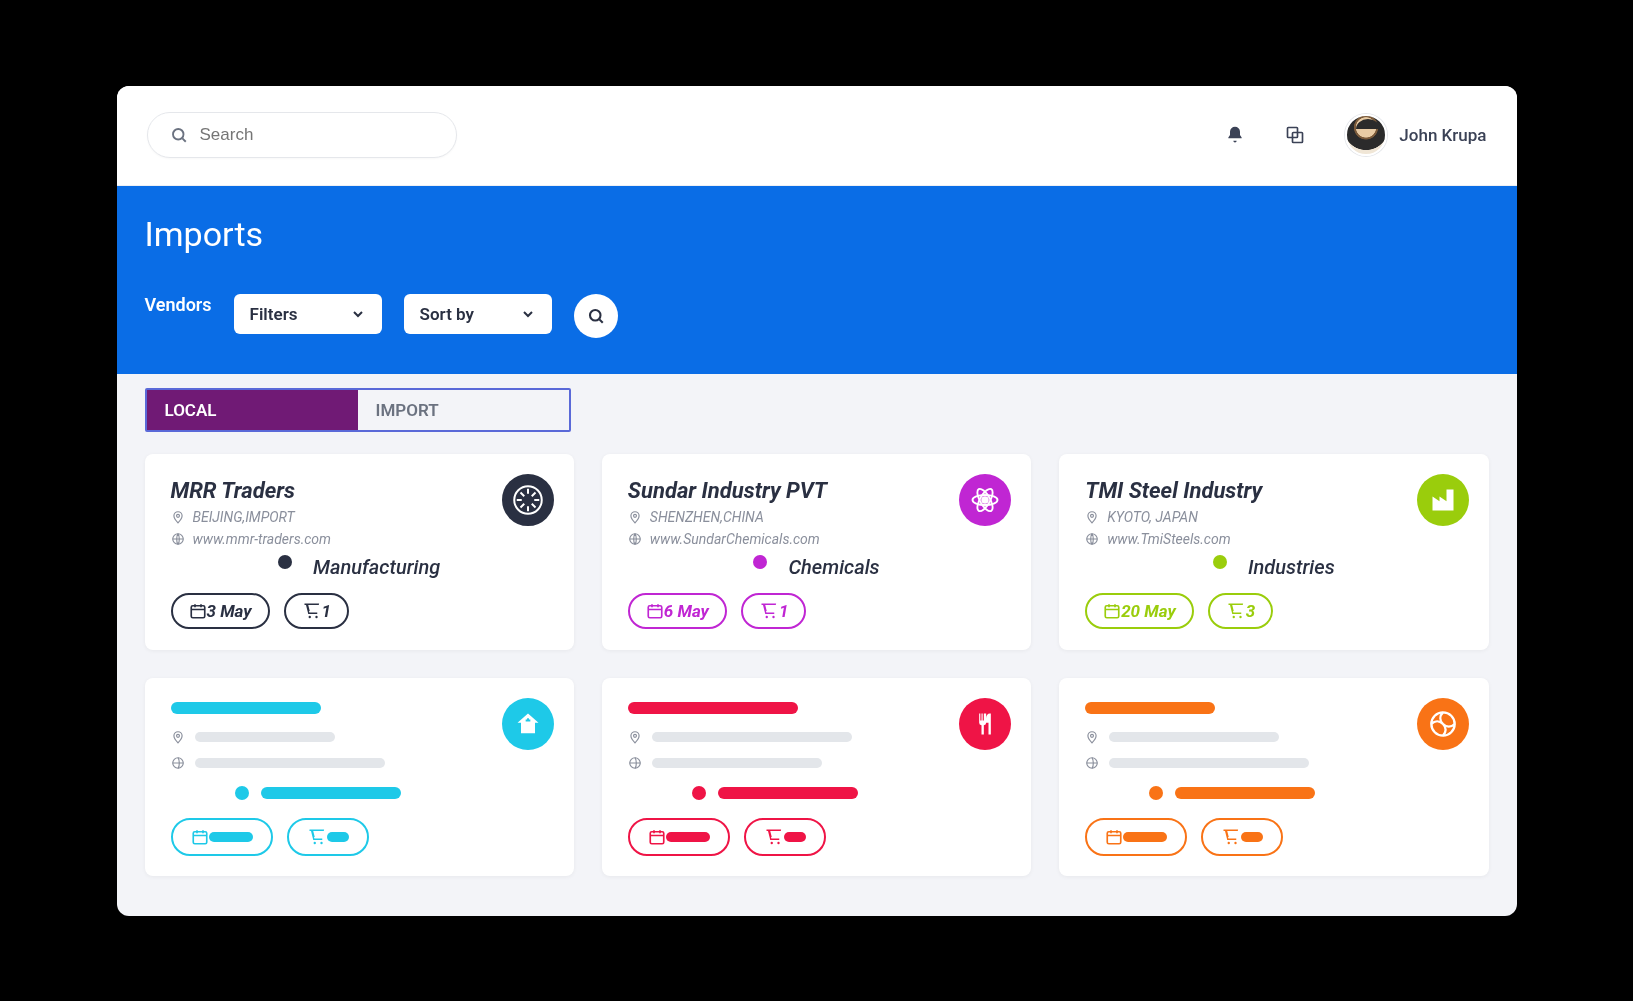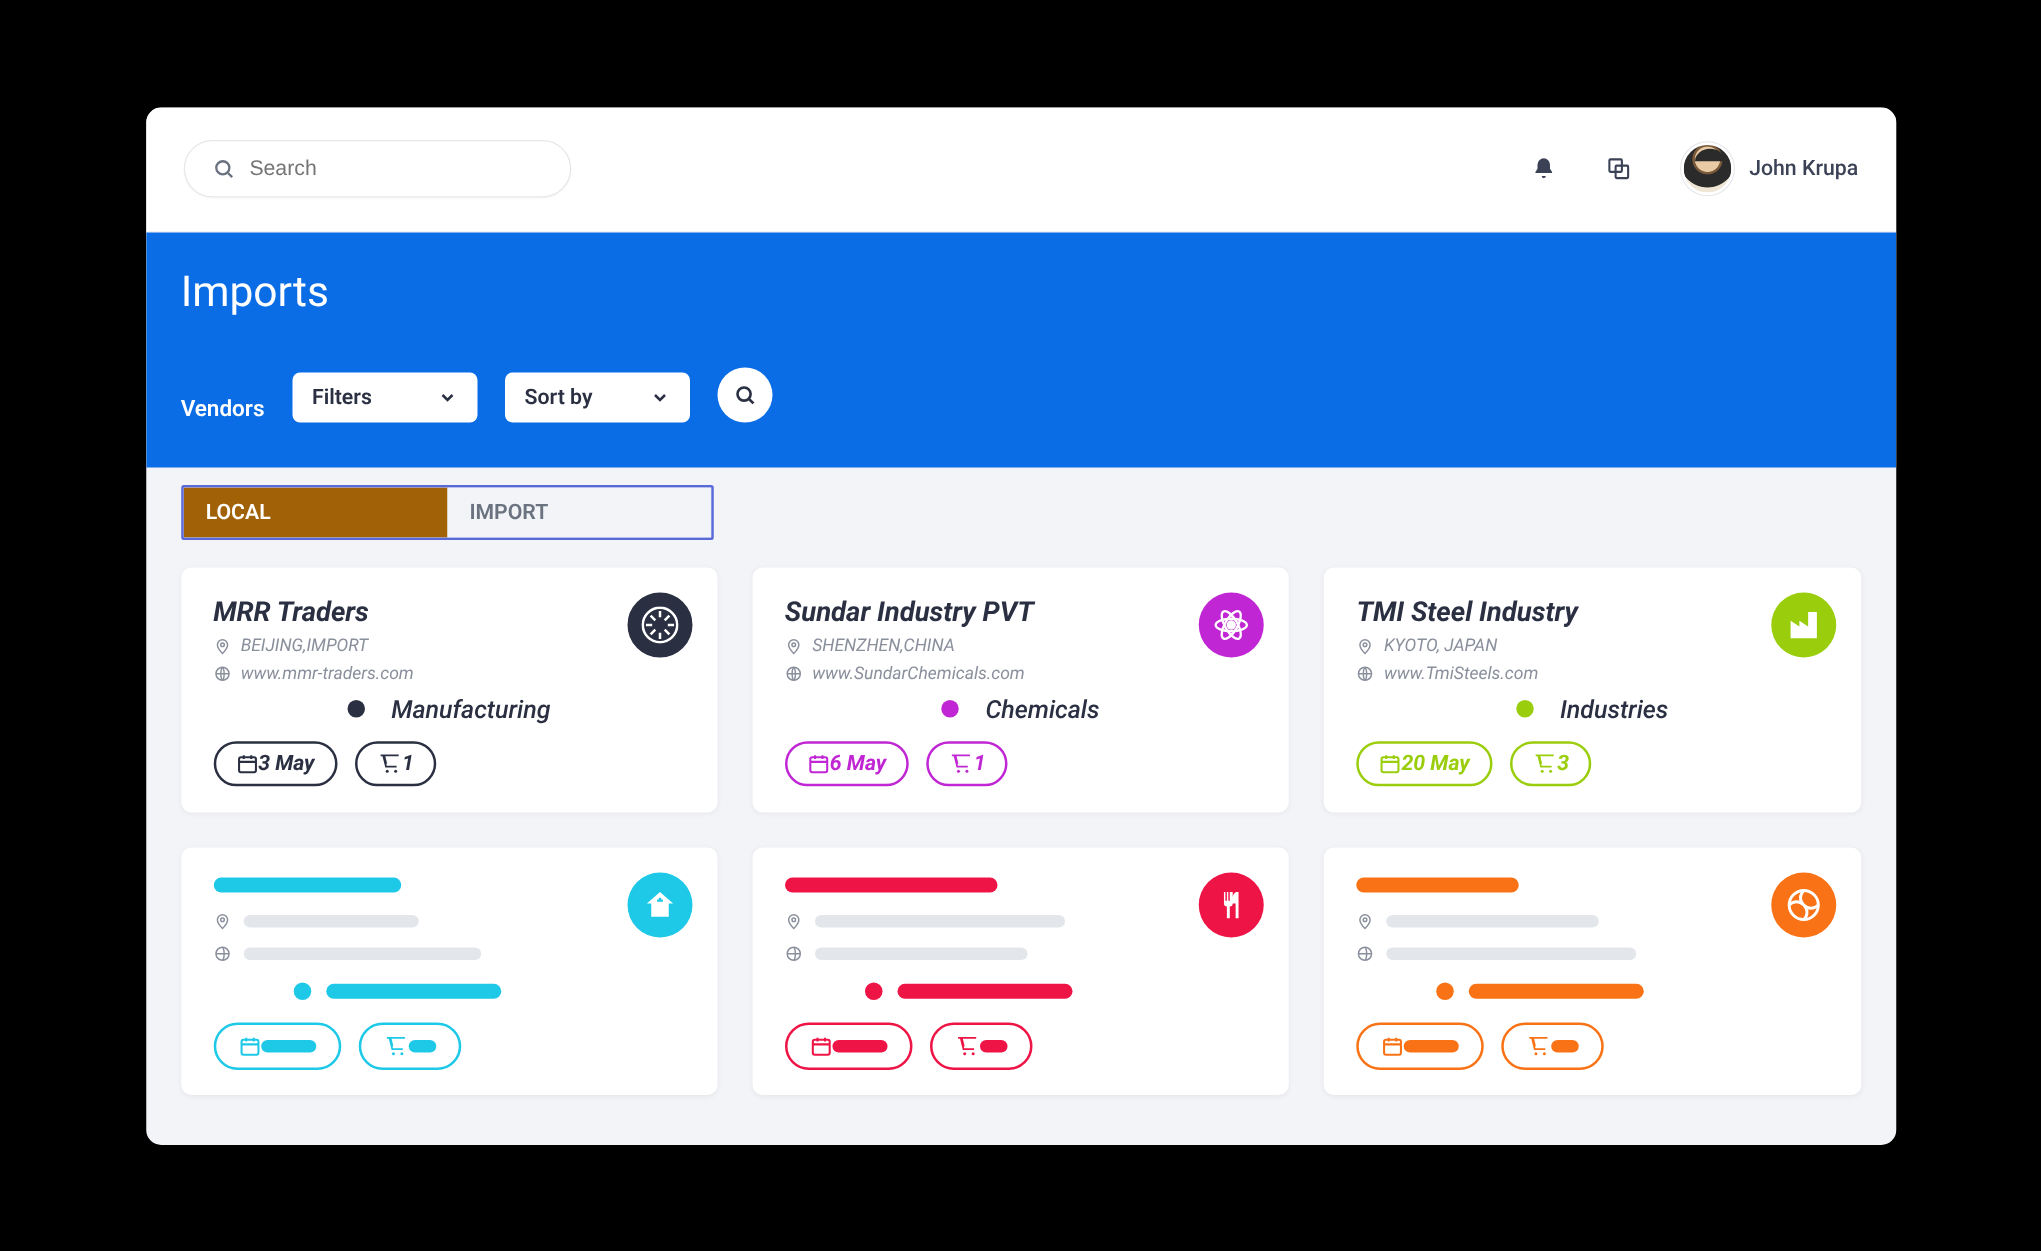--- a/index.html
+++ b/index.html
@@ -93,21 +93,21 @@
   color: #fff;
   padding: 28px 28px 36px 28px;
 }
 .page-title {
   font-size: 34px;
   font-weight: 400;
   margin-bottom: 40px;
 }
 .controls-row {
   display: flex;
-  align-items: flex-end;
+  align-items: flex-start;
   gap: 22px;
 }
 .controls-label { font-size: 18px; font-weight: 600; }
 .select-box {
   background: #fff;
   color: #2a3042;
   border-radius: 6px;
   padding: 10px 16px;
   display: flex;
   align-items: center;
@@ -140,21 +140,21 @@
   overflow: hidden;
 }
 .tab {
   flex: 1;
   text-align: left;
   padding: 10px 18px;
   font-size: 17px;
   font-weight: 600;
   cursor: pointer;
 }
-.tab.active { background: #a16207; color: #fff; }
+.tab.active { background: #701a75; color: #fff; }
 .tab.inactive { background: #f3f4f8; color: #6b7280; }
 
 
 .grid {
   padding: 22px 28px;
   display: grid;
   grid-template-columns: repeat(3, 1fr);
   gap: 28px;
 }
 .card {
@@ -176,21 +176,21 @@
   display: flex;
   align-items: center;
   gap: 8px;
   color: #8a8f9c;
   font-size: 14px;
   margin-bottom: 6px;
 }
 .meta-row svg { flex-shrink: 0; }
 .category-row {
   display: flex;
-  align-items: center;
+  align-items: flex-start;
   gap: 21px;
   margin: 8px 0 14px 0;
   justify-content: center;
 }
 .dot {
   width: 14px; height: 14px; border-radius: 50%;
 }
 .category-label { font-size: 20px; color: #2a3042; font-weight: 500; }
 .pill-row { display: flex; gap: 14px; }
 .pill {

